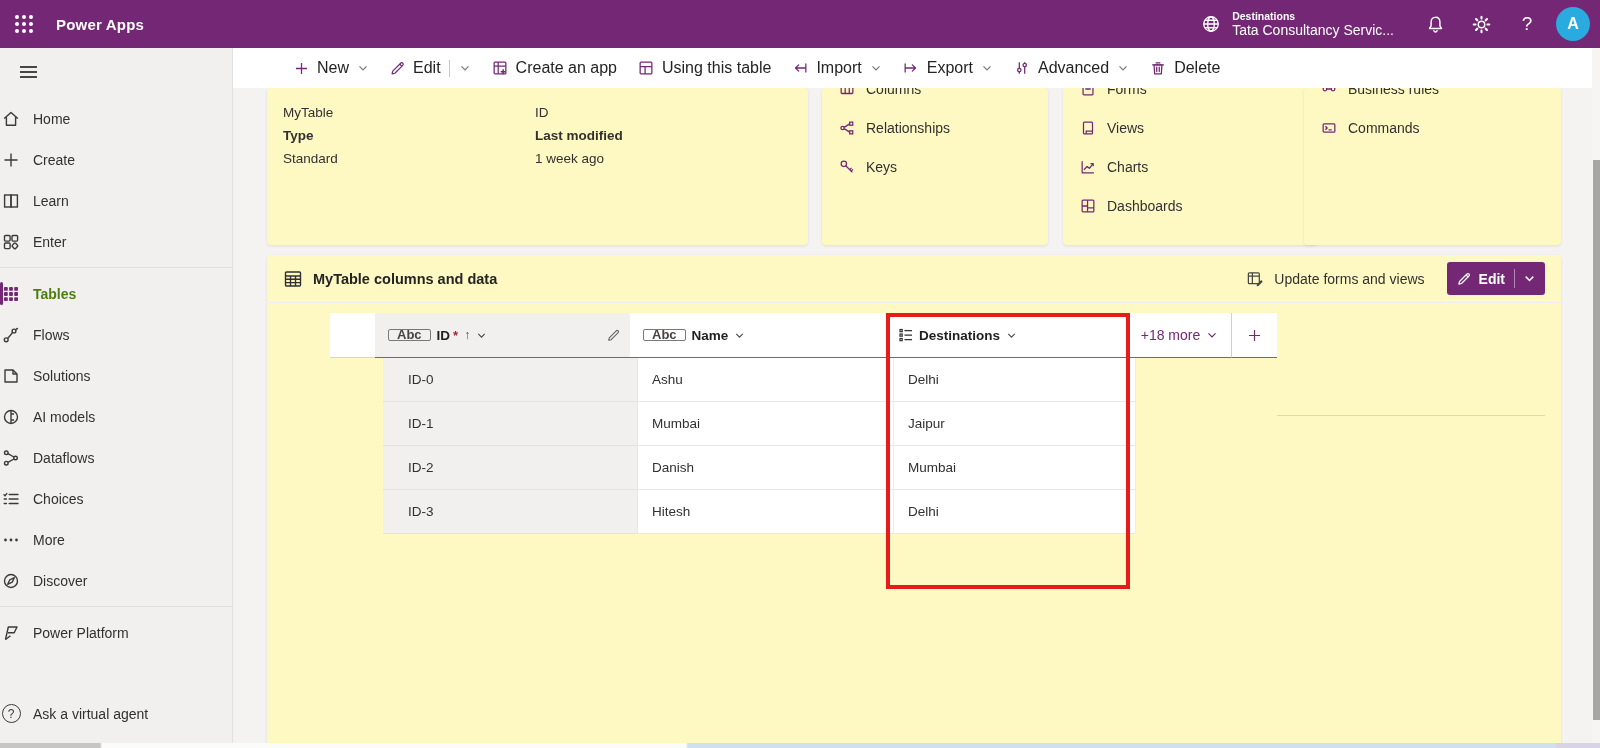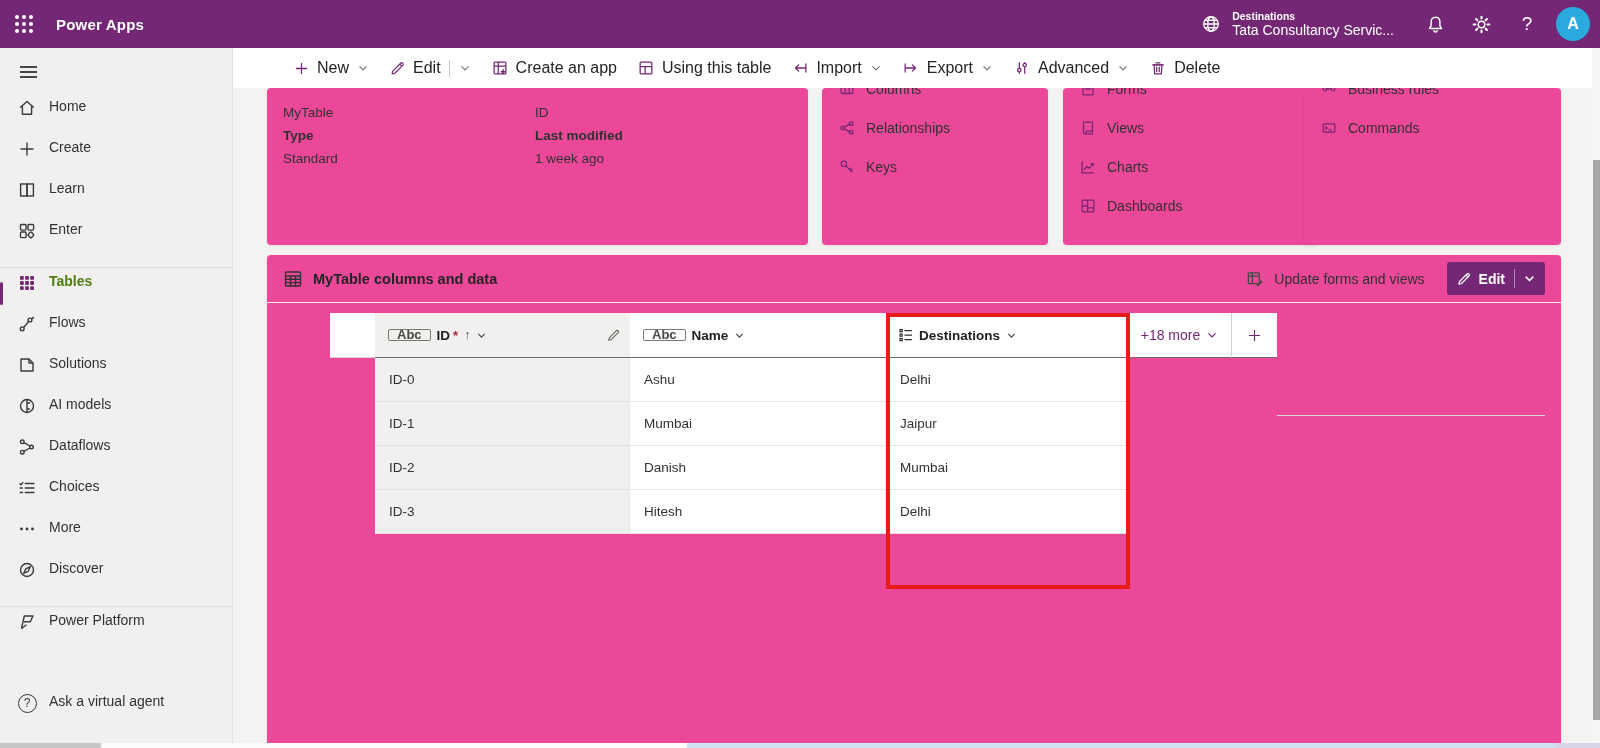--- a/index.html
+++ b/index.html
@@ -19,38 +19,38 @@
   .env-name { font-size:14px; max-width:185px; white-space:nowrap; overflow:hidden; }
   .top-icon-btn { width:46px; height:48px; display:flex; align-items:center; justify-content:center; cursor:pointer; }
   .help-glyph { font-size:19px; color:#fff; font-weight:normal; }
   .avatar { width:34px; height:34px; border-radius:50%; background:#2aabdf; color:#fff; font-weight:bold; font-size:16px; display:flex; align-items:center; justify-content:center; margin:0 10px 0 6px; cursor:pointer; }
 
   
   #sidebar { position:absolute; left:0; top:48px; width:233px; height:700px; background:#f1f0ee; border-right:1px solid #e3e1df; }
   .hamburger { width:44px; height:44px; margin:2px 0 0 6px; display:flex; align-items:center; justify-content:center; cursor:pointer; }
   .hamburger span { display:block; width:17px; height:1.6px; background:#484644; box-shadow:0 5px 0 #484644, 0 -5px 0 #484644; }
   .side-list { margin-top:4px; }
-  .side-item { display:flex; align-items:flex-start; gap:12px; height:41px; padding-left:17px; cursor:pointer; position:relative; color:#323130; font-size:14px; }
+  .side-item { display:flex; align-items:center; gap:12px; height:41px; padding-left:1px; cursor:pointer; position:relative; color:#323130; font-size:14px; }
   .side-item .sicon { width:20px; height:20px; display:flex; align-items:center; justify-content:center; color:#3b3a39; }
   .side-item.selected { color:#4d7c0f; font-weight:bold; }
   .side-item.selected::before { content:""; position:absolute; left:0; top:9px; bottom:9px; width:3px; background:#742774; border-radius:2px; }
   .side-divider { height:1px; background:#e1dfdd; margin:5px 0; }
   .side-bottom { position:absolute; left:0; right:1px; top:645px; }
   .qcircle { width:19px; height:19px; border:1.4px solid #3b3a39; border-radius:50%; font-size:12px; display:flex; align-items:center; justify-content:center; color:#3b3a39; }
 
   
   #main { position:absolute; left:233px; top:48px; width:1367px; height:700px; }
   #cmdbar { height:40px; background:#fff; display:flex; align-items:center; padding-left:50px; }
   .tb-btn { display:flex; align-items:center; gap:7px; padding:0 10px; height:40px; font-size:16px; color:#242424; cursor:pointer; white-space:nowrap; }
   .tb-btn .chev { color:#7a7574; display:flex; margin-left:1px; }
   .tb-icon { display:flex; color:#742774; }
   .tb-split { width:1px; height:17px; background:#c8c6c4; margin:0 1px; }
 
   #content { position:absolute; left:0; top:40px; width:1367px; height:660px; background:#f4f3f1; overflow:hidden; }
-  .card { position:absolute; background:#ec4899; border-radius:4px; box-shadow:0 1px 3px rgba(0,0,0,.09); overflow:hidden; }
+  .card { position:absolute; background:#fef9c3; border-radius:4px; box-shadow:0 1px 3px rgba(0,0,0,.09); overflow:hidden; }
   #card-details { left:34px; top:0; width:541px; height:157px; }
   .details-grid { display:grid; grid-template-columns:252px 1fr; row-gap:8px; padding:17px 16px; font-size:13.5px; color:#323130; }
   .bold { font-weight:bold; }
   #card-schema { left:589px; top:0; width:226px; height:157px; }
   #card-ui { left:830px; top:0; width:255px; height:157px; }
   #card-logic { left:1071px; top:0; width:257px; height:157px; }
   .ov-list { padding:0 0 0 16px; }
   .ov-item { height:20px; display:flex; align-items:center; gap:10px; margin-bottom:19px; font-size:14px; color:#323130; cursor:pointer; }
   .ov-item .oicon { width:18px; height:18px; display:flex; align-items:center; justify-content:center; color:#742774; }
   .ov-item.clipped { margin-top:-9px; }
@@ -86,21 +86,21 @@
   .hchev { display:flex; color:#484644; }
   .abc-badge { font-size:13px; line-height:10px; border:1px solid #7a7874; border-radius:2px; padding:0 8px; color:#484644; font-weight:bold; }
   .id-pencil { margin-left:auto; margin-right:9px; display:flex; color:#605e5c; }
   .list-icon { display:flex; color:#323130; }
   .col-more { justify-content:center; gap:6px; color:#742774; font-size:14px; cursor:pointer; border-right:1px solid #d2d0ce; }
   .col-more .chev { display:flex; color:#742774; }
   .col-plus { justify-content:center; cursor:pointer; color:#742774; }
 
   .g-body .g-cell { height:44px; display:flex; align-items:center; font-size:13.5px; color:#323130; background:#fff; }
   .g-body .gutter { background:transparent; }
-  .g-body .col-id { background:#f1f0ee; border-bottom:1px solid #e4e2e0; padding-left:14px; border-right:1px solid #e8e6e4; }
+  .g-body .col-id { background:#f1f0ee; border-bottom:1px solid #e4e2e0; padding-left:25px; border-right:1px solid #e8e6e4;margin-left:8px; }
   .g-body .col-name, .g-body .col-dest { border-bottom:1px solid #e8e6e4; padding-left:14px; border-right:1px solid #eeecea; }
   .ph { font-style:italic; color:#757371; }
   .head-ext-line { position:absolute; left:1010px; top:160px; width:268px; height:1px; background:#d8d6d4; }
 
   .red-box { position:absolute; left:619px; top:58px; width:244px; height:276px; border:4px solid #e81b1b; z-index:6; pointer-events:none; }
 
   
   #scrollbar { position:absolute; right:0; top:0; width:8px; height:700px; background:#f6f5f4; }
   #scroll-thumb { position:absolute; left:0.5px; top:112px; width:7px; height:560px; background:#a8a6a4; cursor:pointer; }
 

